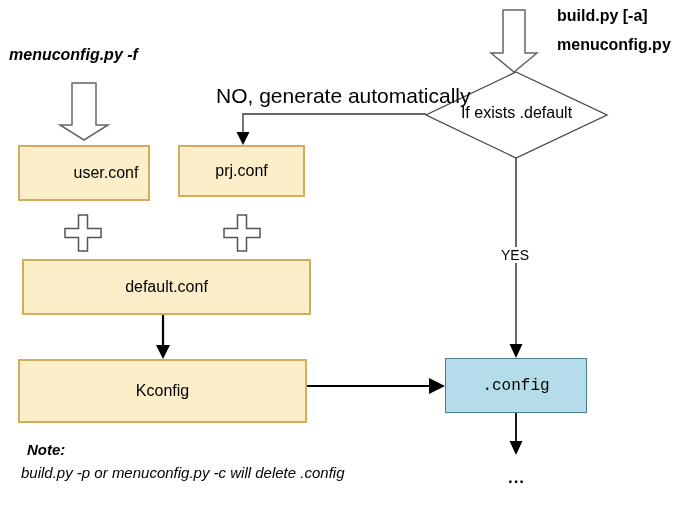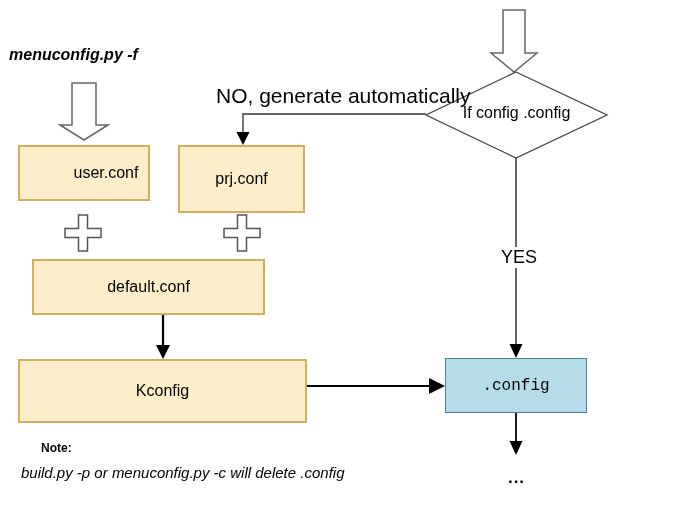--- a/index.html
+++ b/index.html
@@ -68,38 +68,39 @@
   .decision-label {
     left: 426px;
     top: 104px;
     width: 181px;
     text-align: center;
     font-size: 16px;
   }
   .yes-label {
     left: 498px;
     top: 247px;
-    font-size: 18px;
+    font-size: 14px;
     background: #ffffff;
     padding: 0 3px;
   }
   .ellipsis-label {
     left: 498px;
     top: 468px;
     width: 37px;
     text-align: center;
     font-size: 17px;
     font-weight: bold;
     letter-spacing: 1px;
   }
   .note-title {
-    left: 41px;
+    left: 27px;
     top: 441px;
-    font-size: 12px;
+    font-size: 15px;
     font-weight: bold;
+    font-style: italic;
   }
   .note-body {
     left: 21px;
     top: 464px;
     font-size: 15px;
     font-style: italic;
   }
 </style>
 </head>
 <body>
@@ -128,34 +129,38 @@
 
     <line x1="516" y1="158" x2="516" y2="345" stroke="#333333" stroke-width="1.5"></line>
     <polygon points="516,358 509.5,344 522.5,344" fill="#000000"></polygon>
 
     <line x1="516" y1="413" x2="516" y2="442" stroke="#000000" stroke-width="1.8"></line>
     <polygon points="516,455 509.5,441 522.5,441" fill="#000000"></polygon>
   </svg>
 
   <div class="node yellow" style="left:18px; top:145px; width:132px; height:56px;padding-left:44px;">user.conf</div>
 
-  <div class="node yellow" style="left:178px; top:145px; width:127px; height:68px;">prj.conf</div>
+  <div class="node yellow" style="left:178px; top:145px; width:127px; height:52px;">prj.conf</div>
 
-  <div class="node yellow" style="left:32px; top:259px; width:233px; height:56px;">default.conf</div>
+  <div class="node yellow" style="left:22px; top:259px; width:289px; height:56px;">default.conf</div>
 
   <div class="node yellow" style="left:18px; top:359px; width:289px; height:64px;">Kconfig</div>
 
   <div class="node blue" style="left:445px; top:358px; width:142px; height:55px;">.config</div>
 
   <div class="lbl title-left">menuconfig.py -f</div>
 
+  <div class="lbl title-right">
+    <div>build.py [-a]</div>
+    <div>menuconfig.py</div>
+  </div>
 
   <div class="lbl no-label">NO, generate automatically</div>
 
-  <div class="lbl decision-label">If config .config</div>
+  <div class="lbl decision-label">If exists .default</div>
 
   <div class="lbl yes-label">YES</div>
 
   <div class="lbl ellipsis-label">...</div>
 
   <div class="lbl note-title">Note:</div>
 
   <div class="lbl note-body">build.py -p or menuconfig.py -c will delete .config</div>
 </div>
 

